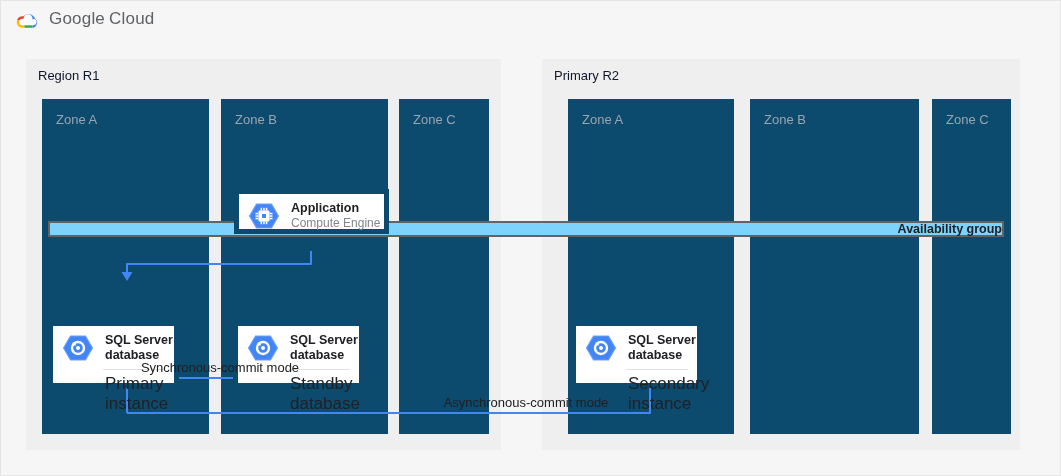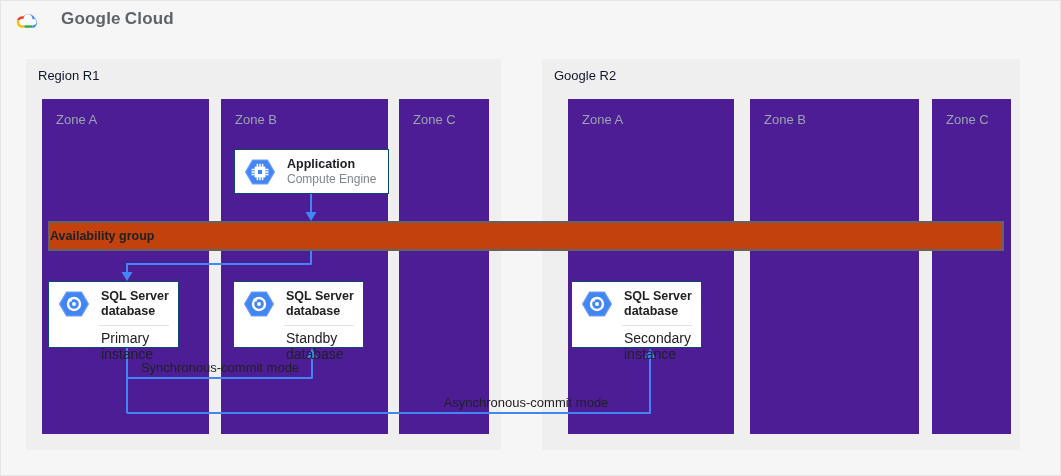--- a/index.html
+++ b/index.html
@@ -2,54 +2,54 @@
 <html><head>
 <meta charset="utf-8">
 <style>
   html,body { margin:0; padding:0; background:#ffffff; }
   .canvas {
     position:relative; width:1061px; height:476px;
     background:#f6f6f6; border:1px solid #e5e5e5; box-sizing:border-box;
     font-family:"Liberation Sans", sans-serif; overflow:hidden;
   }
   
-  .logo { position:absolute; left:14px; top:8px; display:flex; align-items:center; gap:20px;font-weight:bold; }
+  .logo { position:absolute; left:14px; top:8px; display:flex; align-items:center; gap:8px; }
   .logo-text { font-size:17px; color:#5f6368; letter-spacing:.2px; white-space:nowrap; }
   .logo-text .g { margin-right:4px; }
   
   .region { position:absolute; background:#efefef; }
   .region-r1 { left:25px; top:58px; width:475px; height:391px; }
   .region-r2 { left:541px; top:58px; width:478px; height:391px; }
   .region-label { position:absolute; left:12px; top:9px; font-size:13px; color:#0f172a; }
-  .zone { position:absolute; background:#4c1d95; }
+  .zone { position:absolute; background:#0c4a6e; }
   .zone-label { position:absolute; left:14px; top:13px; font-size:13px; color:#9aa6ad; }
   .z-r1a { left:41px;  top:98px; width:167px; height:335px; }
   .z-r1b { left:220px; top:98px; width:167px; height:335px; }
   .z-r1c { left:398px; top:98px; width:90px;  height:335px; }
   .z-r2a { left:567px; top:98px; width:166px; height:335px; }
   .z-r2b { left:749px; top:98px; width:169px; height:335px; }
   .z-r2c { left:931px; top:98px; width:79px;  height:335px; }
   
-  .node { position:absolute; background:#fff; border:1px solid #0c4a6e; box-sizing:border-box; }
+  .node { position:absolute; background:#fff; border:5px solid #0c4a6e; box-sizing:border-box;margin-top:40px; }
   .app-box { left:233px; top:148px; width:155px; height:45px; }
   .sql-box { width:131px; height:67px; top:280px; }
   .sql-primary   { left:47px;  }
   .sql-standby   { left:232px; }
   .sql-secondary { left:570px; }
   .node-icon { position:absolute; left:10px; top:9px; width:30px; height:26px; }
   .app-box .node-icon { top:9px; }
   .node-title { position:absolute; left:52px; top:7px; font-size:12.5px; font-weight:bold;
                 color:#202124; line-height:15px; width:99px; }
   .node-subtitle { position:absolute; left:52px; top:22px; font-size:12px; color:#80868b; }
   .node-divider { position:absolute; left:50px; right:9px; top:43px; height:1px; background:#e2e2e2; }
-  .node-instance { position:absolute; left:52px; top:48px; font-size:14px; color:#202124; }
+  .node-instance { position:absolute; left:52px; top:48px; font-size:17px; color:#202124; }
   
-  .avail-bar { position:absolute; left:47px; top:220px; width:956px; height:30px;
-               background:#c2410c; border:2px solid #636363; box-sizing:border-box;
-               display:flex; align-items:center; justify-content:flex-start; }
+  .avail-bar { position:absolute; left:47px; top:220px; width:956px; height:16px;
+               background:#7dd3fc; border:2px solid #636363; box-sizing:border-box;
+               display:flex; align-items:center; justify-content:flex-end; }
   .avail-bar span { font-size:12.5px; font-weight:bold; color:#202124; }
   
   .edges { position:absolute; left:0; top:0; pointer-events:none; }
   .edge-label { position:absolute; width:180px; text-align:center; font-size:13px; color:#202124; }
   .sync-label  { left:129px; top:359px; }
   .async-label { left:435px; top:394px; }
 </style>
 </head>
 <body>
 
@@ -77,21 +77,21 @@
     <div class="logo-text">
       <span class="g">Google</span><span>Cloud</span>
     </div>
   </div>
 
   <div class="region region-r1">
     <div class="region-label">Region R1</div>
   </div>
 
   <div class="region region-r2">
-    <div class="region-label">Google R2</div>
+    <div class="region-label">Primary R2</div>
   </div>
 
   <div class="zone z-r1a">
     <div class="zone-label">Zone A</div>
   </div>
   <div class="zone z-r1b">
     <div class="zone-label">Zone B</div>
   </div>
   <div class="zone z-r1c">
     <div class="zone-label">Zone C</div>

